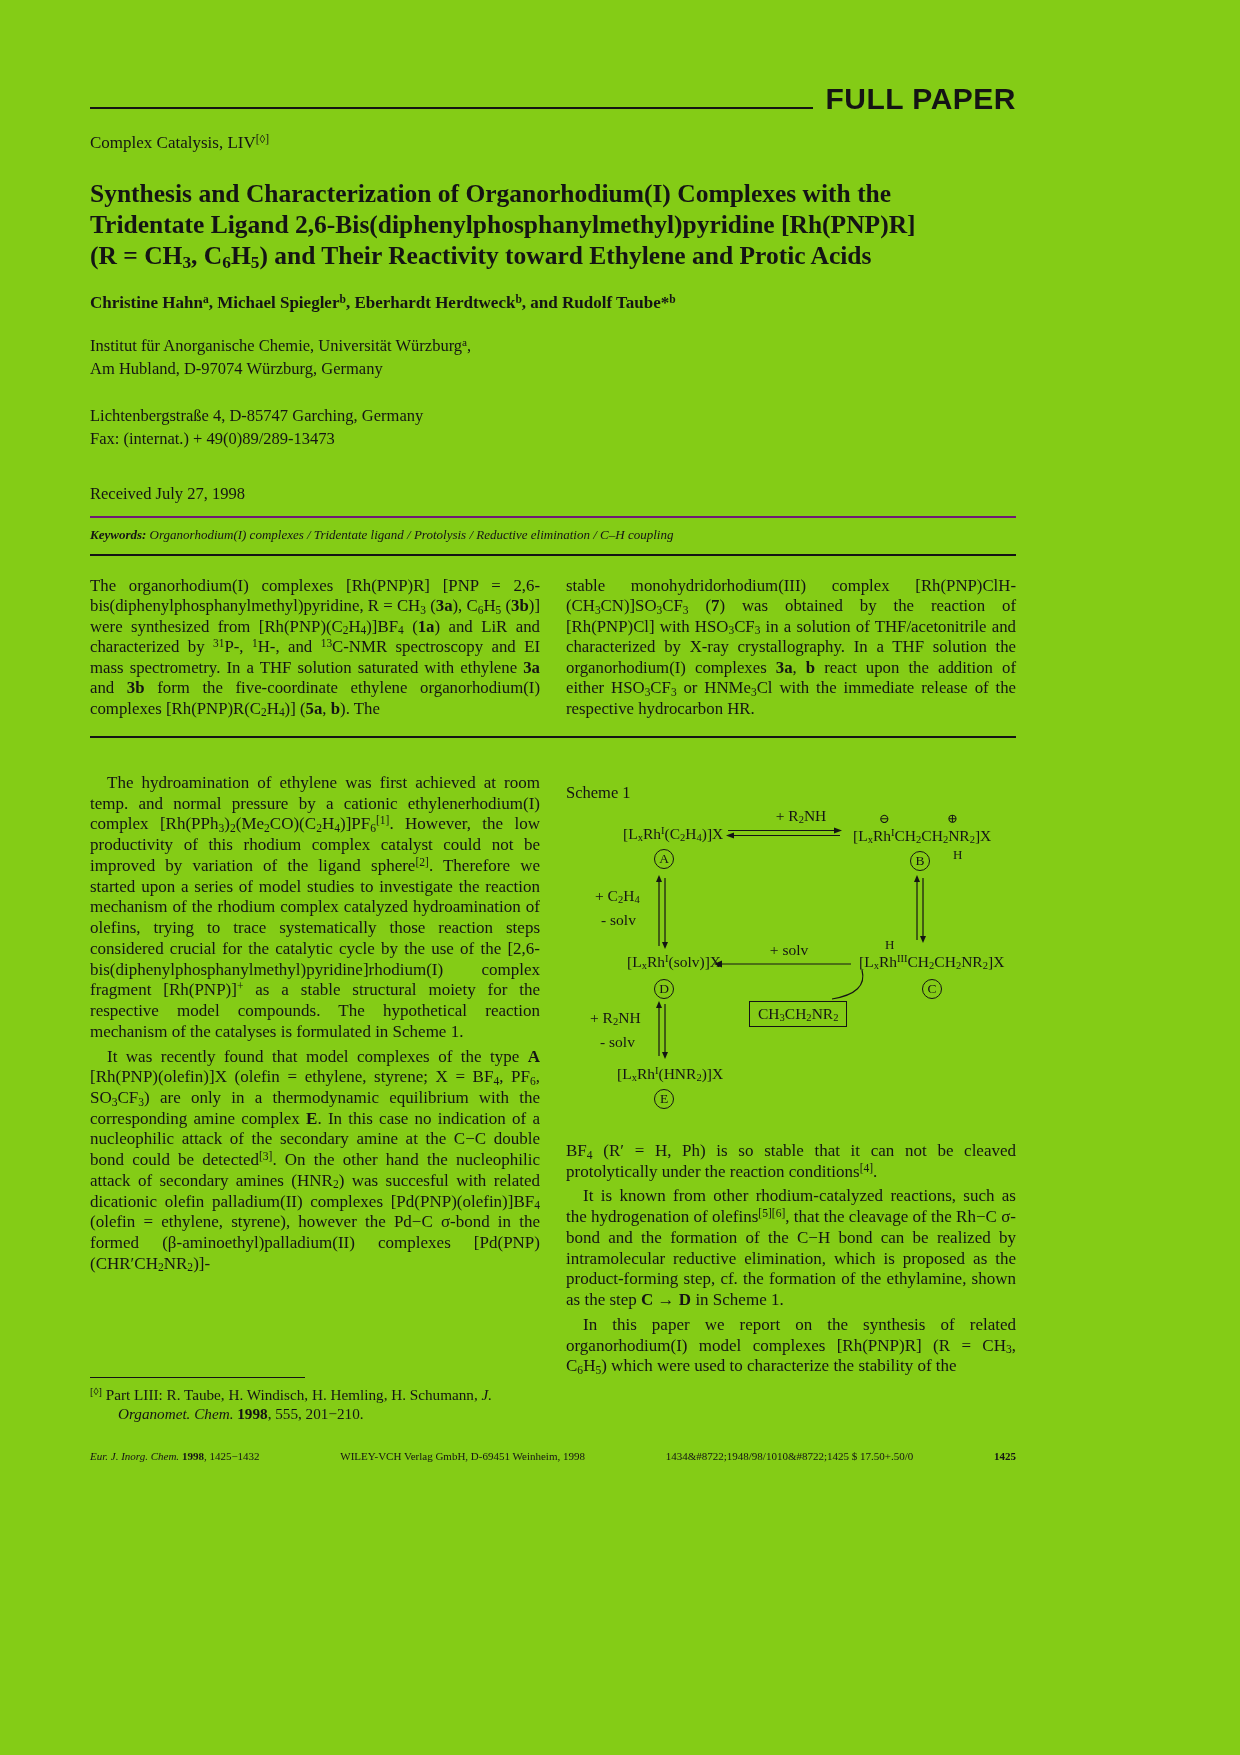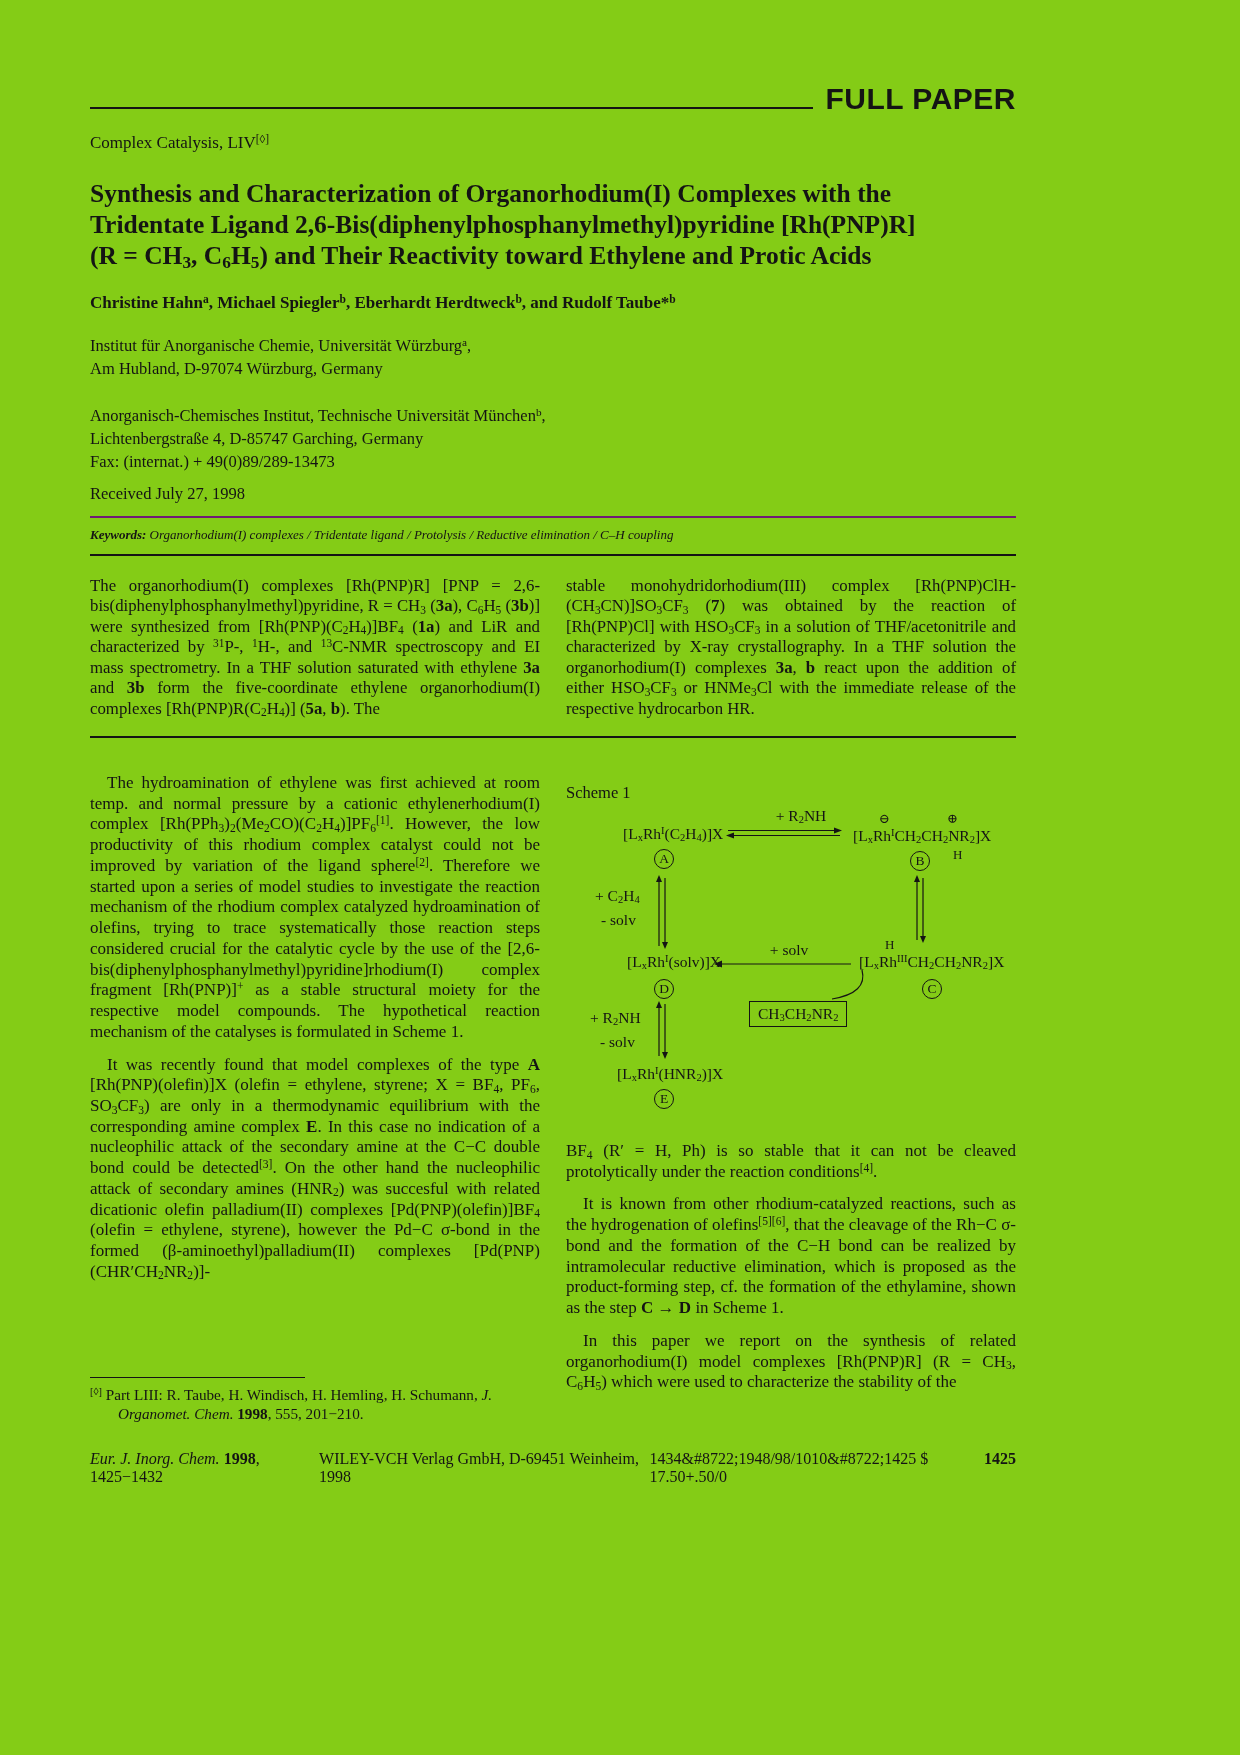--- a/index.html
+++ b/index.html
@@ -32,37 +32,37 @@
 
   .abstract { position:absolute; top:576px; left:0; width:926px; display:flex; gap:26px; }
   .abs-col { width:450px; font-size:16.8px; line-height:1.22; text-align:justify; }
 
   .abs-rule { position:absolute; top:736px; left:0; width:926px; border-top:2px solid #141414; }
 
   .body-cols { position:absolute; top:773px; left:0; width:926px; height:650px; display:flex; gap:26px; }
   .col { width:450px; position:relative; height:100%; }
   .col p { font-size:17px; line-height:1.22; text-align:justify; }
   .col p.indent { text-indent:17px; }
-  .col p + p { margin-top:12px; }
+  .col p + p { margin-top:4px; }
 
   .footnote { position:absolute; bottom:0; left:0; width:450px; }
   .foot-rule { width:215px; border-top:1.2px solid #141414; margin-bottom:7px; }
   .foot-text { font-size:15.2px; line-height:1.26; padding-left:28px; text-indent:-28px; }
 
   .scheme-title { font-size:16.5px; margin-top:10px; }
   .scheme-diagram { position:relative; width:450px; height:314px; margin-bottom:24px; }
   .sch { position:absolute; white-space:nowrap; font-size:15.5px; }
   .sch-small { font-size:13px; }
   .sch-center { text-align:center; }
   .circle { position:absolute; width:20px; height:20px; border:1.3px solid #141414; border-radius:50%; text-align:center; line-height:18px; font-size:13.5px; }
   .product-box { position:absolute; border:1.5px solid #141414; padding:3px 8px; font-size:15.5px; white-space:nowrap; }
   .arr { position:absolute; }
   .arr polygon { fill:#141414; }
 
-  .footer { position:absolute; top:1450px; left:90px; width:926px; display:flex; justify-content:space-between; align-items:baseline; font-size:16px; }
+  .footer { position:absolute; top:1450px; left:90px; width:926px; display:flex; justify-content:space-between; align-items:baseline; font-size:11px; }
   .pagenum { font-weight:bold; }
 </style>
 </head>
 <body>
 
 <div class="page">
   <div class="content">
 
     <div class="header-row">
       <div class="header-rule"></div>
@@ -74,21 +74,20 @@
     <h1 class="title">Synthesis and Characterization of Organorhodium(I) Complexes with the<br>Tridentate Ligand 2,6-Bis(diphenylphosphanylmethyl)pyridine [Rh(PNP)R]<br>(R = CH<sub>3</sub>, C<sub>6</sub>H<sub>5</sub>) and Their Reactivity toward Ethylene and Protic Acids</h1>
 
     <div class="authors">Christine Hahn<sup>a</sup>, Michael Spiegler<sup>b</sup>, Eberhardt Herdtweck<sup>b</sup>, and Rudolf Taube*<sup>b</sup></div>
 
     <div class="affil affil-a">
       <div>Institut für Anorganische Chemie, Universität Würzburg<sup>a</sup>,</div>
       <div>Am Hubland, D-97074 Würzburg, Germany</div>
     </div>
 
     <div class="affil affil-b">
-      <div>Anorganisch-Chemisches Institut, Technische Universität München<sup>b</sup>,</div>
       <div>Lichtenbergstraße 4, D-85747 Garching, Germany</div>
       <div>Fax: (internat.) + 49(0)89/289-13473</div>
     </div>
 
     <div class="received">Received July 27, 1998</div>
 
     <div class="keywords-block">
       <span class="kw-label">Keywords:</span><span> Organorhodium(I) complexes / Tridentate ligand / Protolysis / Reductive elimination / C–H coupling</span>
     </div>
 

